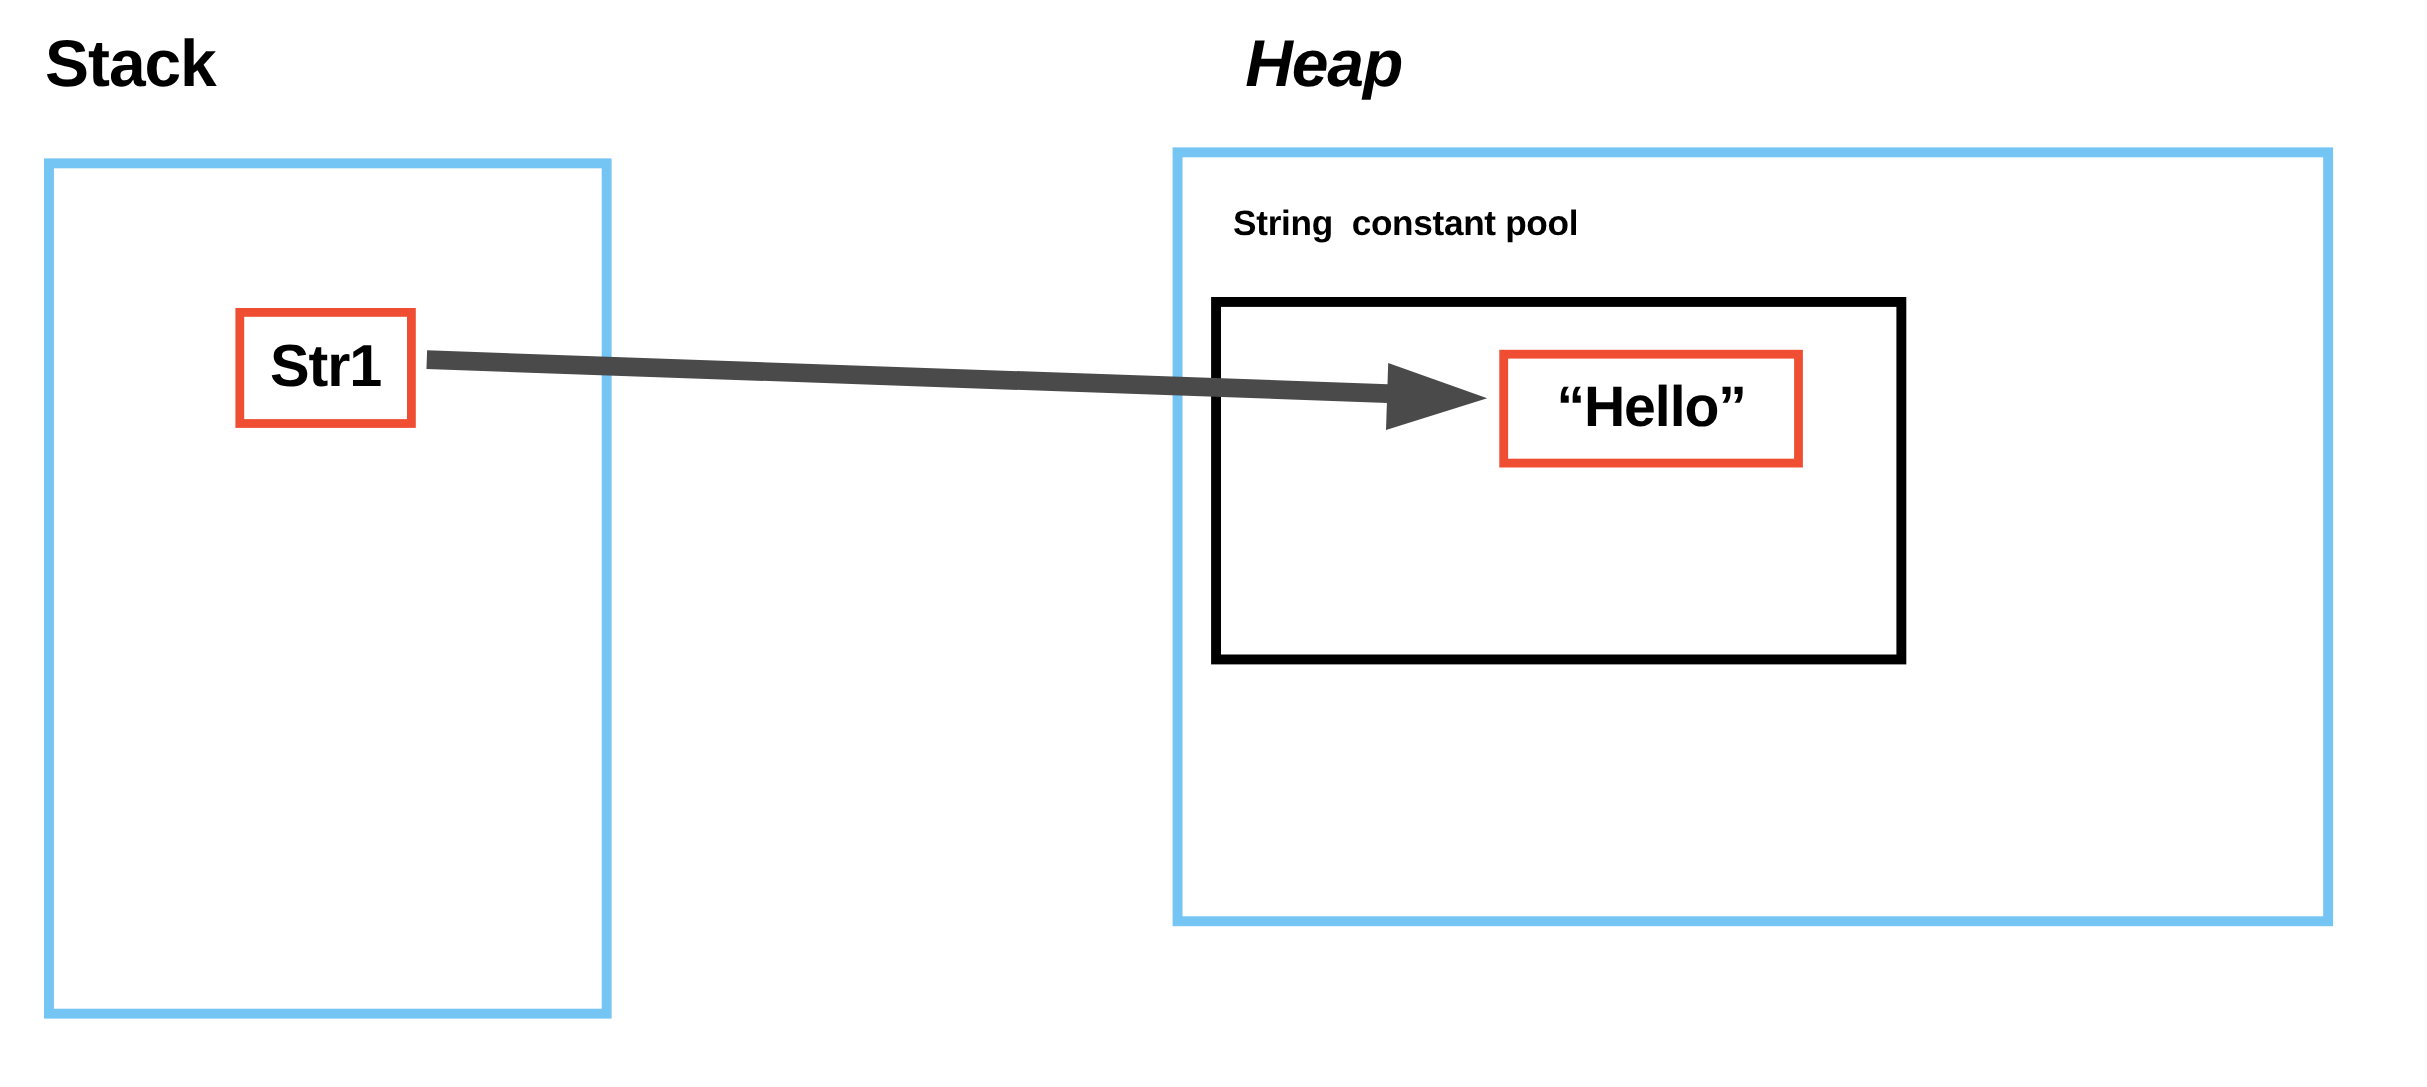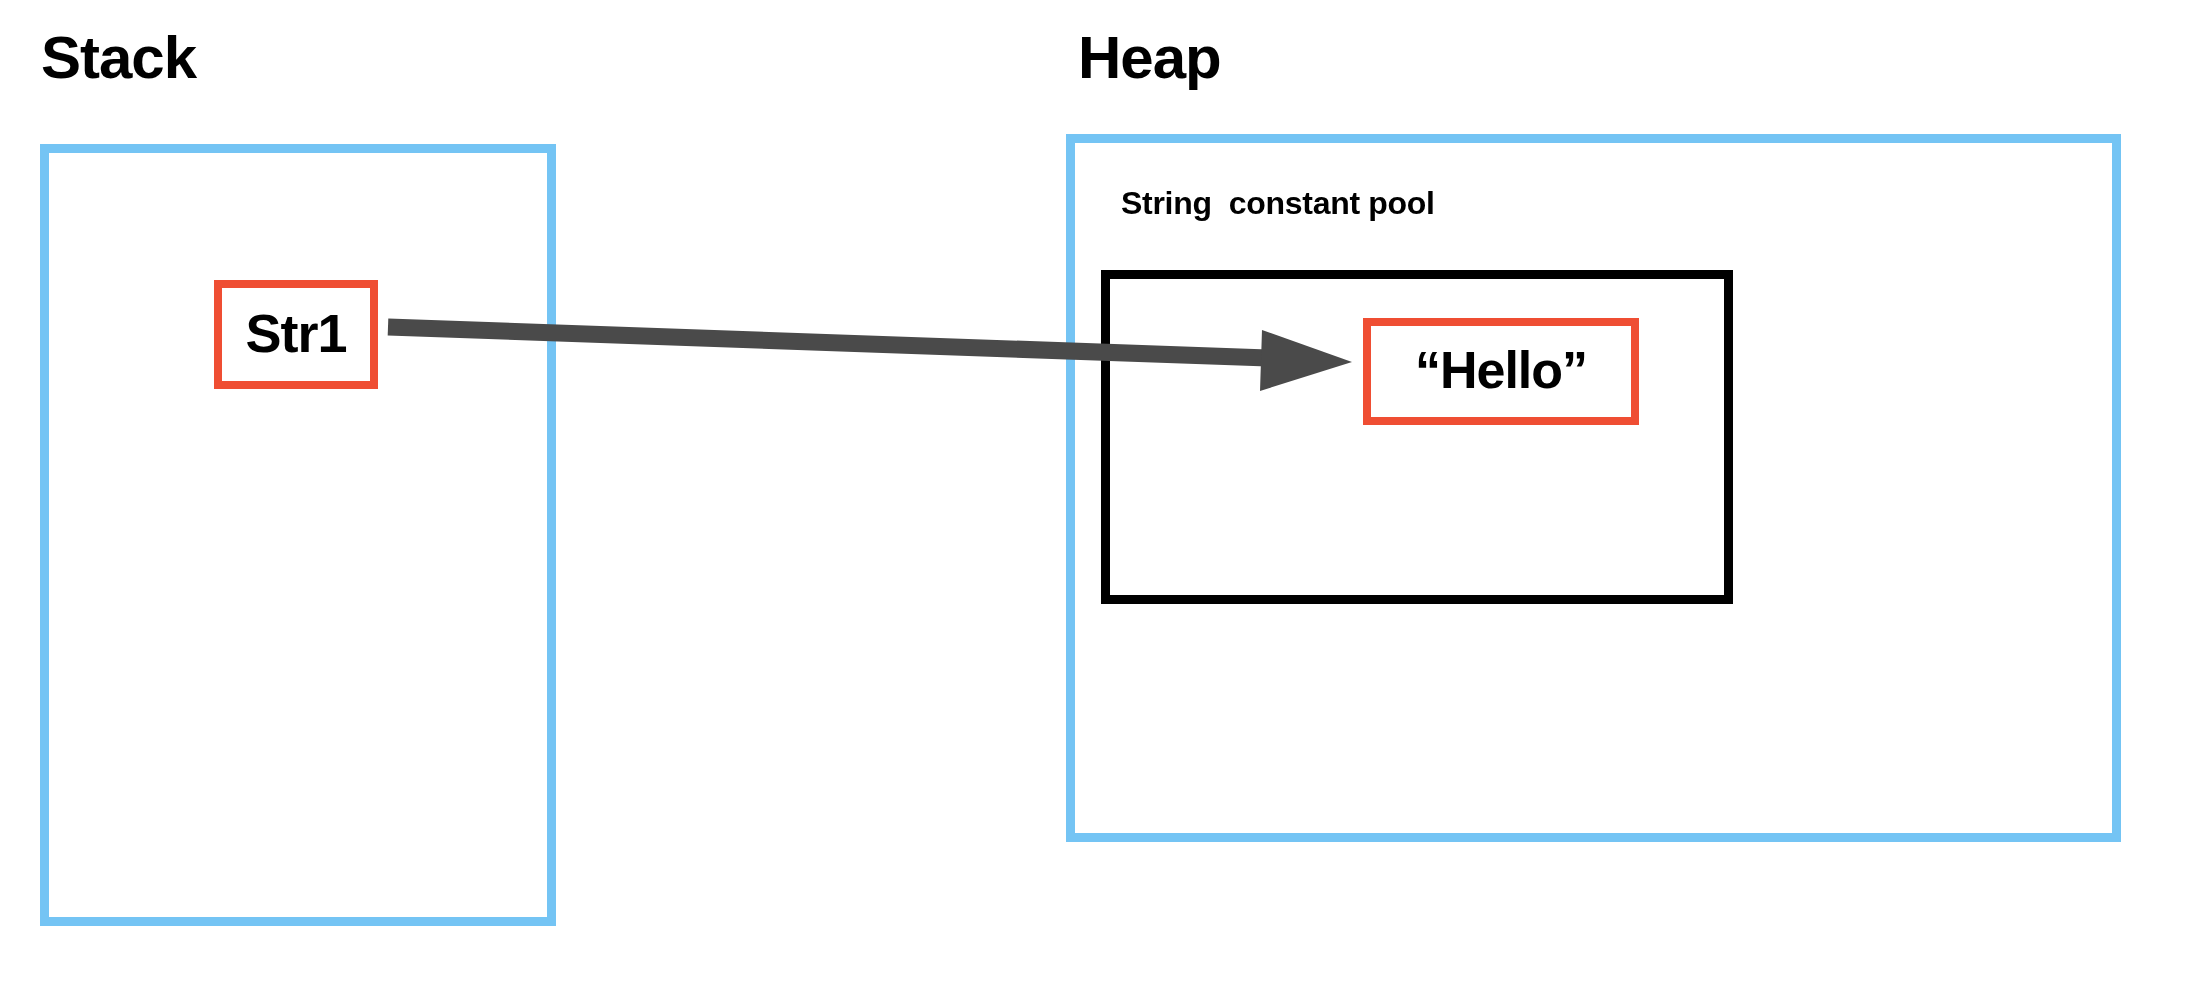--- a/index.html
+++ b/index.html
@@ -24,21 +24,21 @@
   .section-title {
     position: absolute;
     font-size: 60px;
     font-weight: bold;
     color: #000000;
     letter-spacing: -1px;
     line-height: 1;
     white-space: pre;
   }
   #stack-title  { left: 41px;   top: 28px; }
-  #heap-title   { left: 1078px; top: 28px; }
+  #heap-title   { left: 1132px; top: 28px; font-style: italic; }
 
   
   .region-box {
     position: absolute;
     border-style: solid;
     border-width: 9px;
     background: transparent;
     box-sizing: border-box;
   }
   #stack-region {

